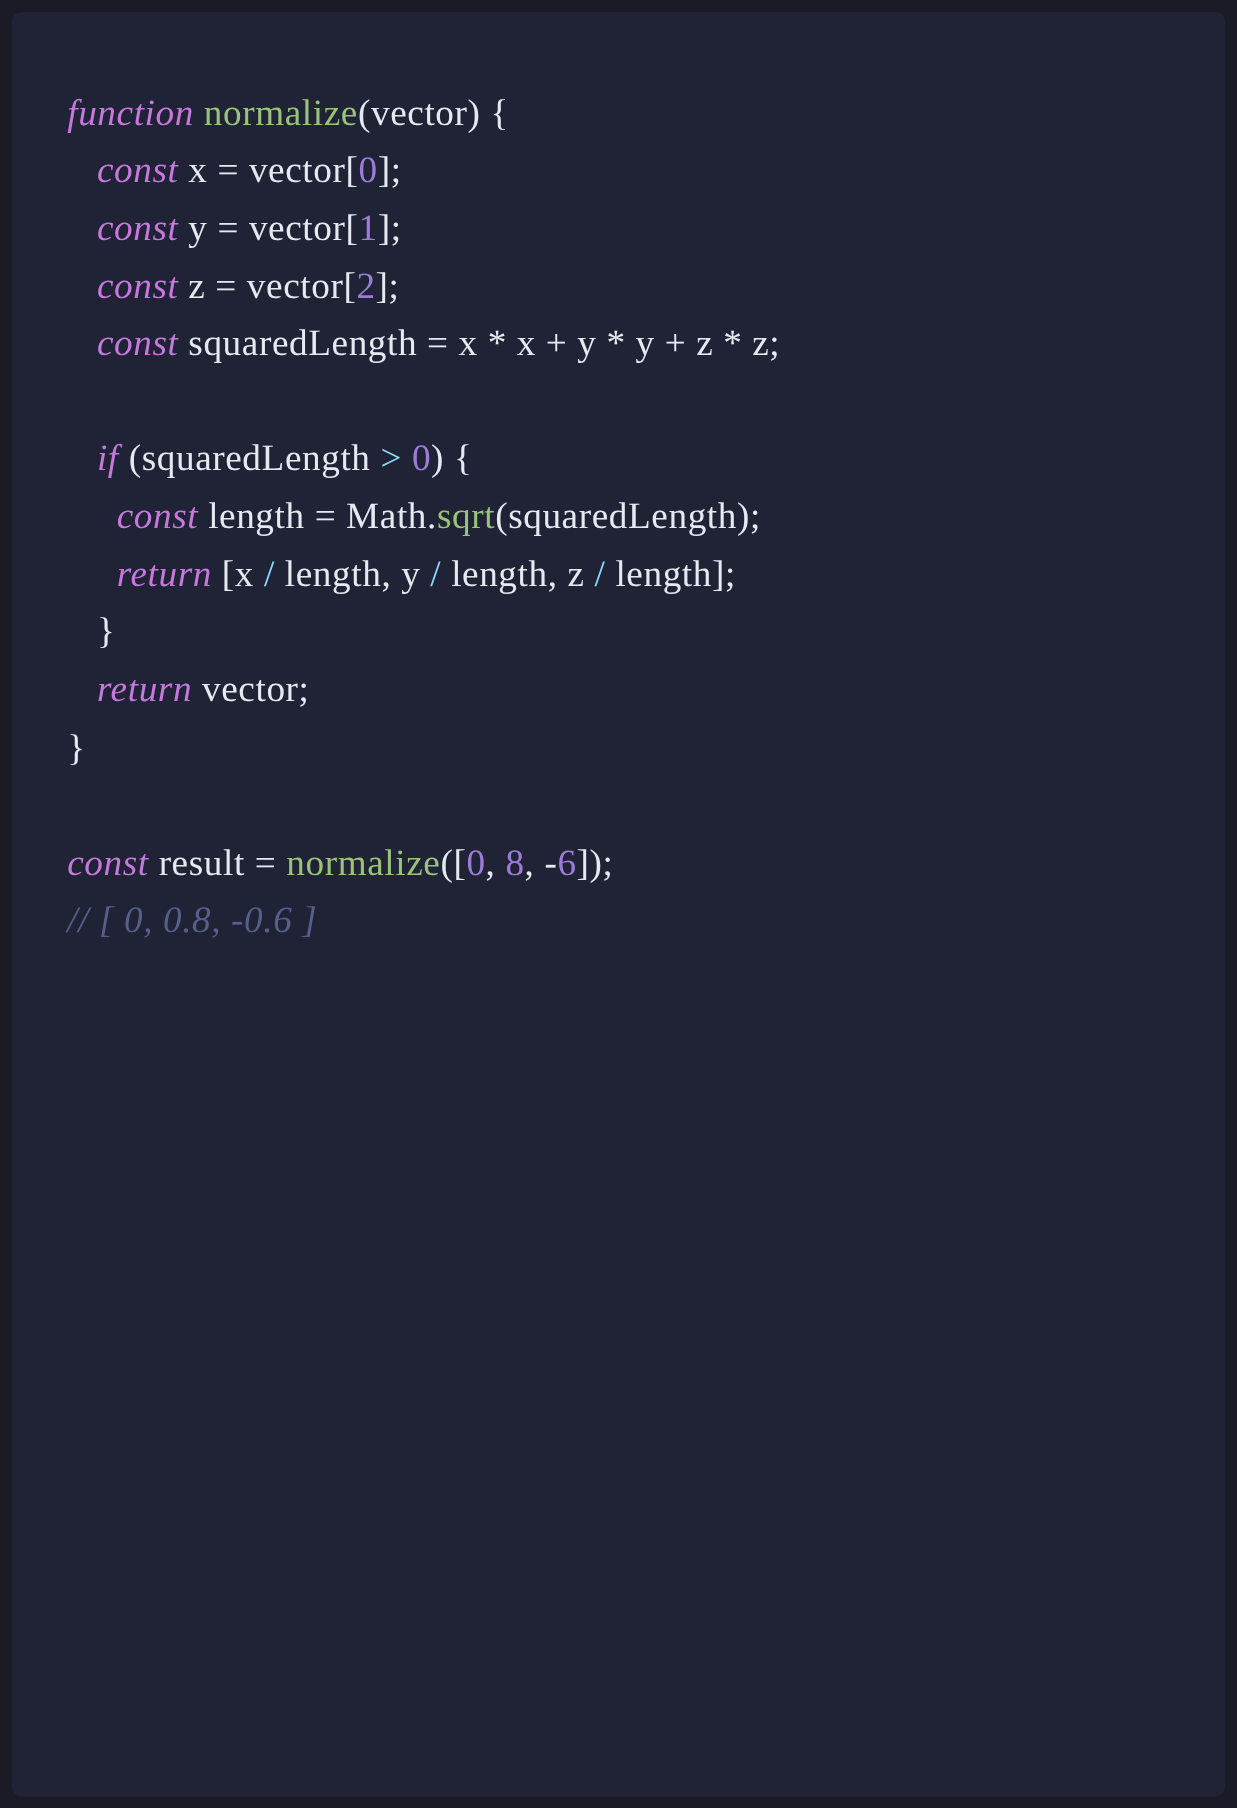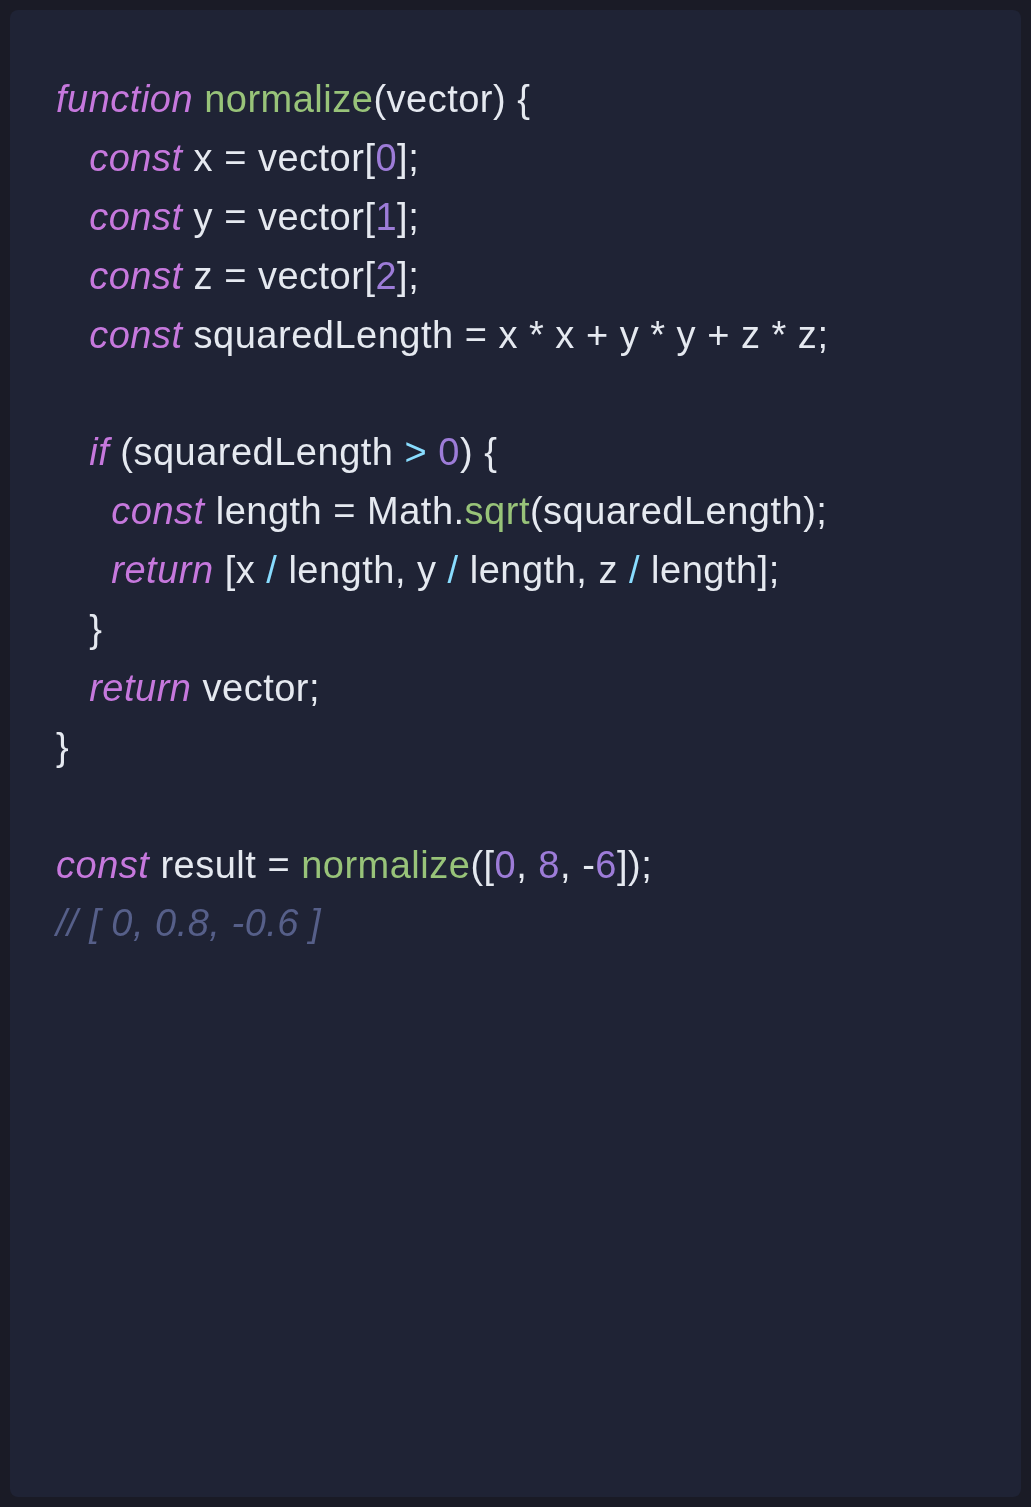--- a/index.html
+++ b/index.html
@@ -14,22 +14,22 @@
   .code-panel {
     background: #1f2335;
     margin: 10px;
     border-radius: 8px;
     padding: 60px 46px;
     box-sizing: border-box;
     height: calc(100% - 20px);
   }
   pre {
     margin: 0;
-    font-family: Liberation Sans, sans-serif;
-    font-size: 38px;
+    font-family: Liberation Serif, serif;
+    font-size: 31px;
     line-height: 1.55;
     white-space: pre-wrap;
     word-wrap: break-word;
     letter-spacing: 0.5px;
   }
   .kw { color: #c678dd; font-style: italic; }
   .fn { color: #98c379; }
   .id { color: #e5e9f0; }
   .op { color: #e5e9f0; }
   .num { color: #9d7cd8; }

